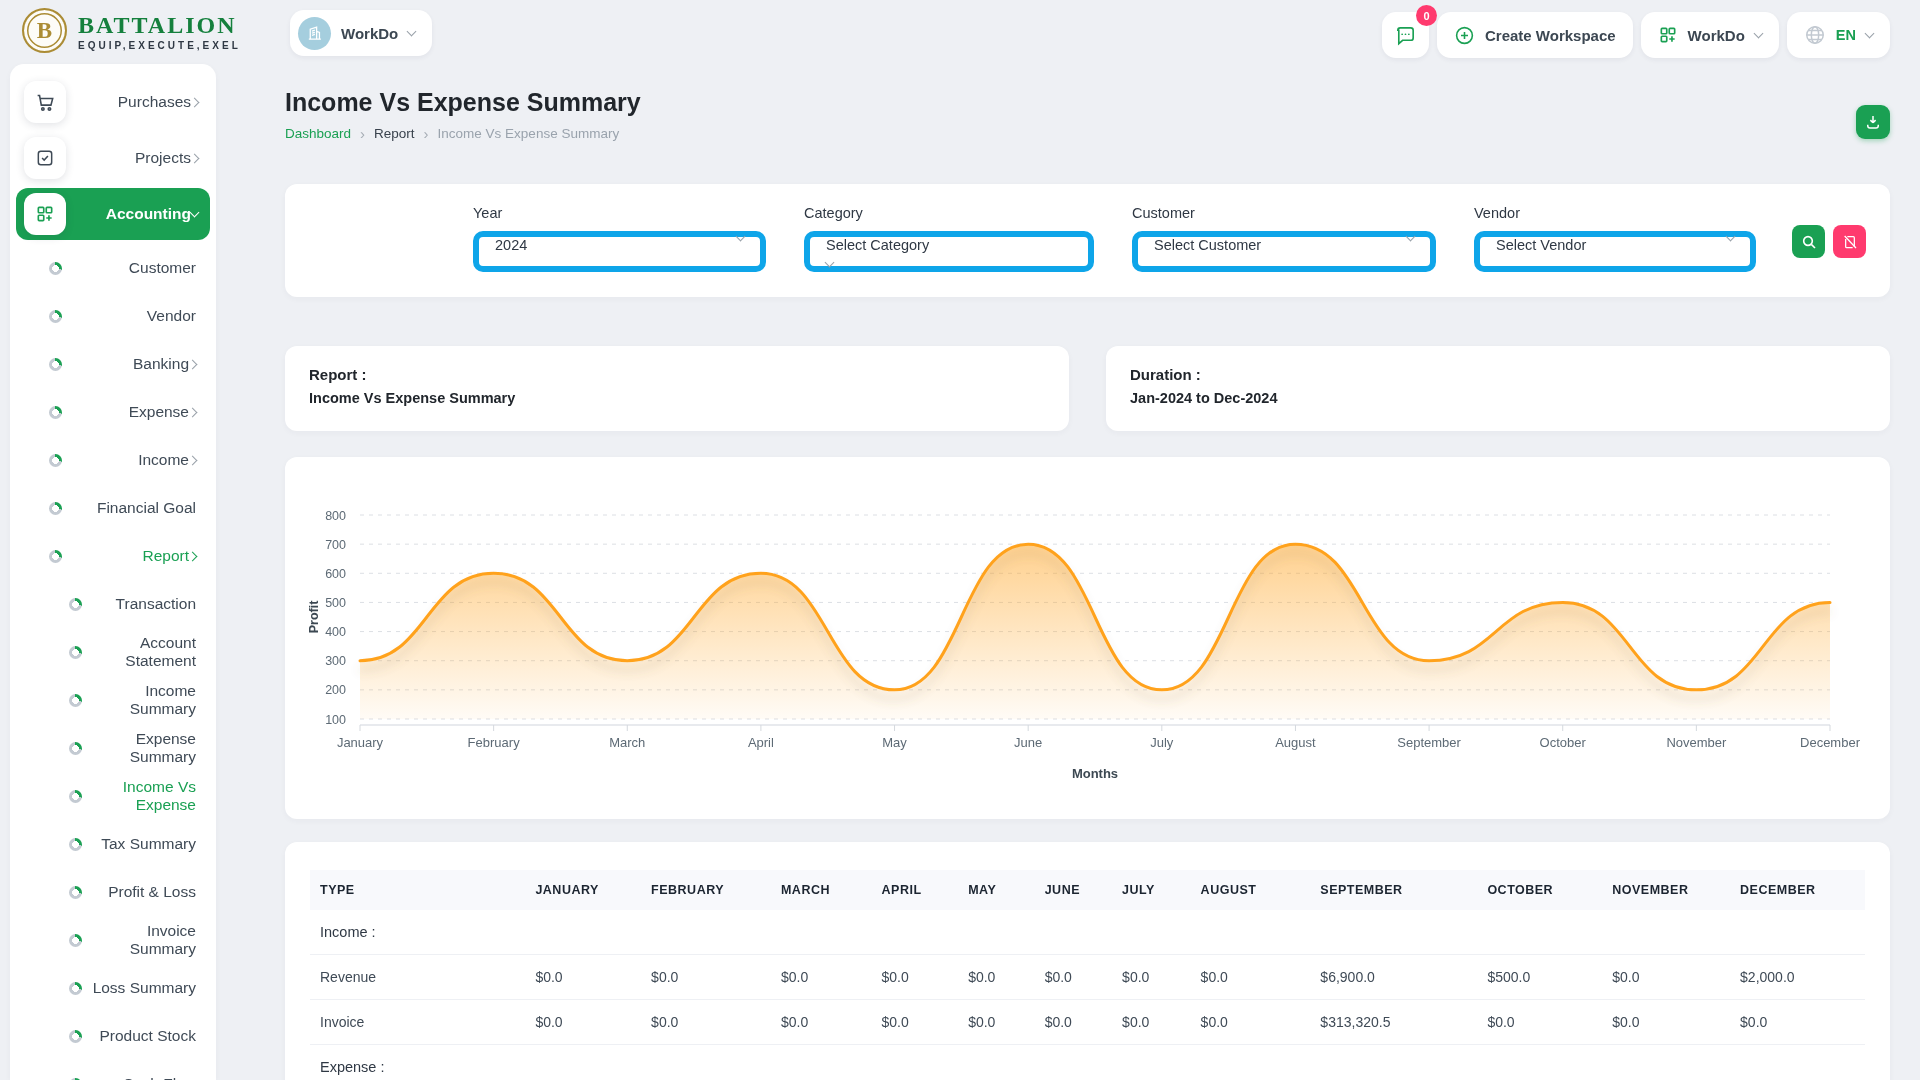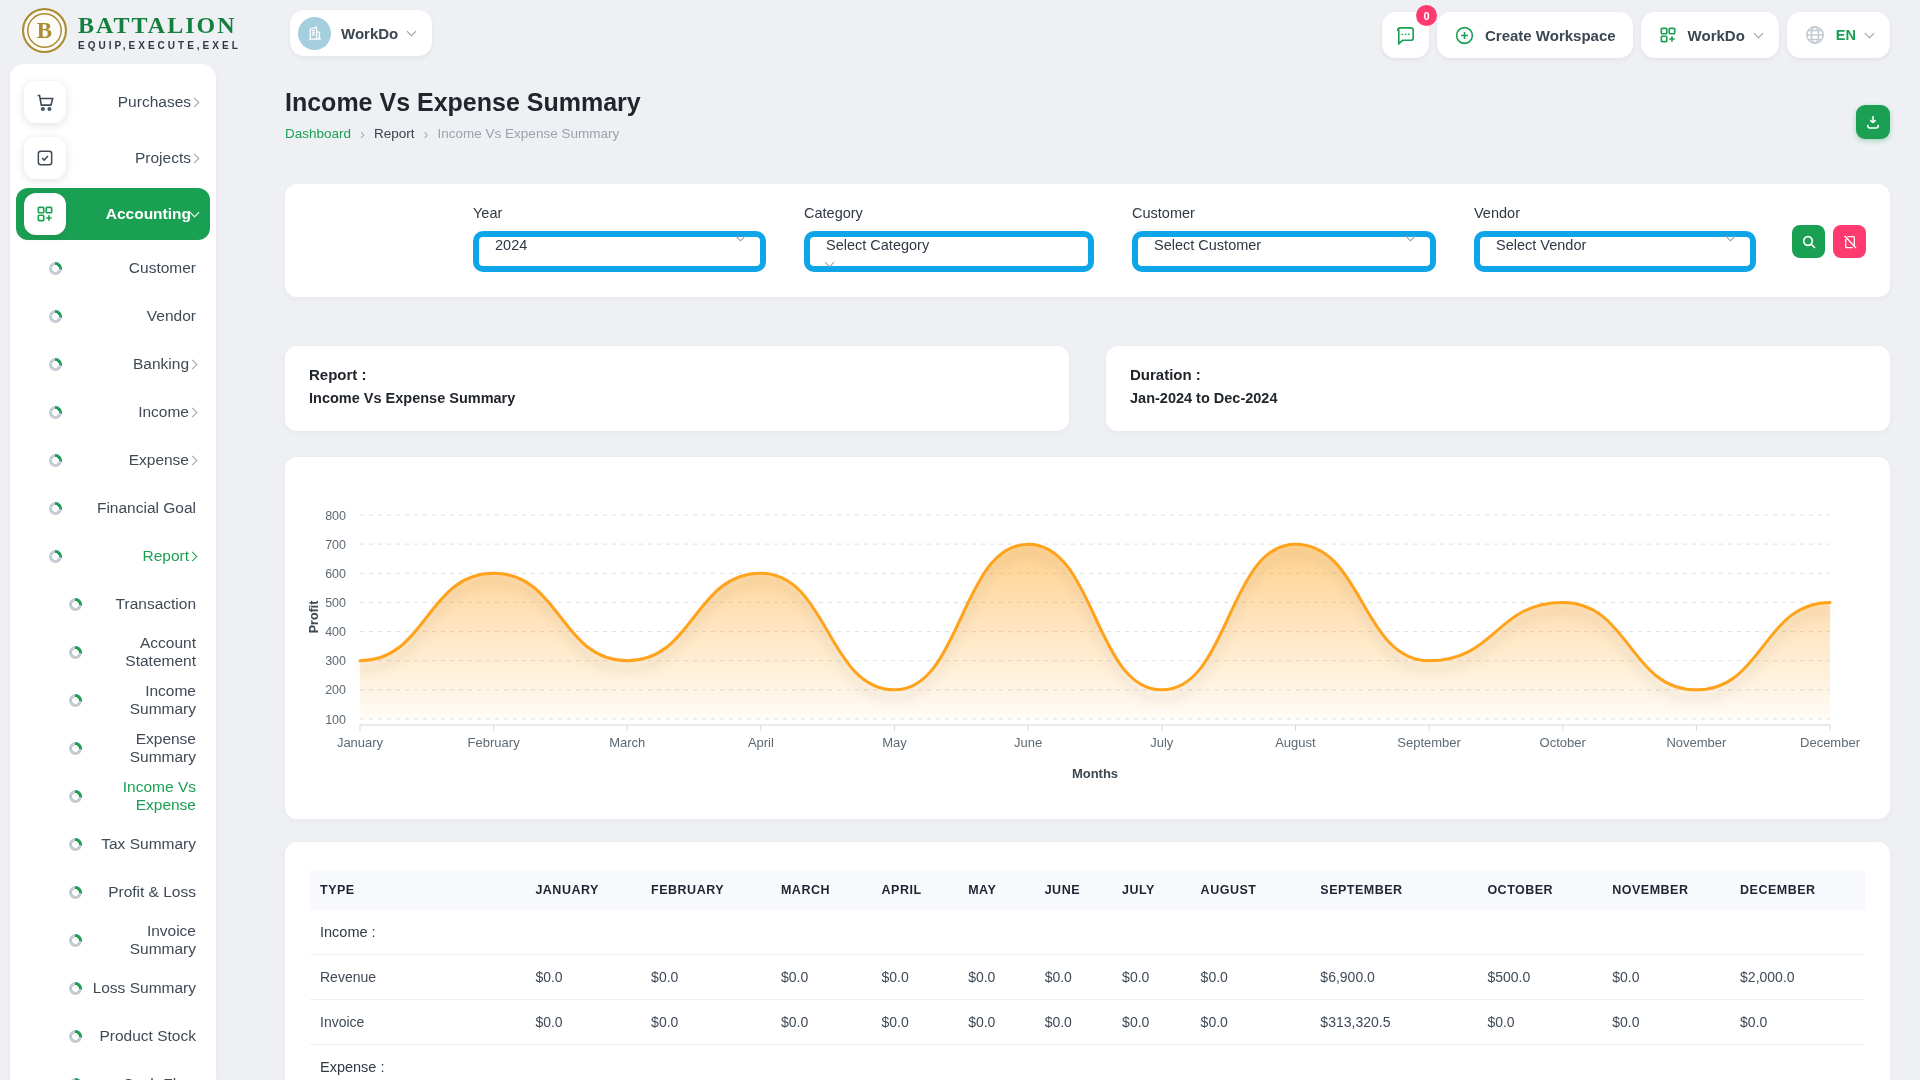--- a/index.html
+++ b/index.html
@@ -188,26 +188,26 @@
         <span class="bullet"></span>
         <span class="lbl">Vendor</span>
       </div>
       <div class="side-sub">
         <span class="bullet"></span>
         <span class="lbl">Banking</span>
         <span class="chev right"></span>
       </div>
       <div class="side-sub">
         <span class="bullet"></span>
+        <span class="lbl">Expense</span>
+        <span class="chev right"></span>
+      </div>
+      <div class="side-sub">
+        <span class="bullet"></span>
         <span class="lbl">Income</span>
-        <span class="chev right"></span>
-      </div>
-      <div class="side-sub">
-        <span class="bullet"></span>
-        <span class="lbl">Expense</span>
         <span class="chev right"></span>
       </div>
       <div class="side-sub">
         <span class="bullet"></span>
         <span class="lbl">Financial Goal</span>
       </div>
       <div class="side-sub active">
         <span class="bullet"></span>
         <span class="lbl">Report</span>
         <span class="chev right"></span>

